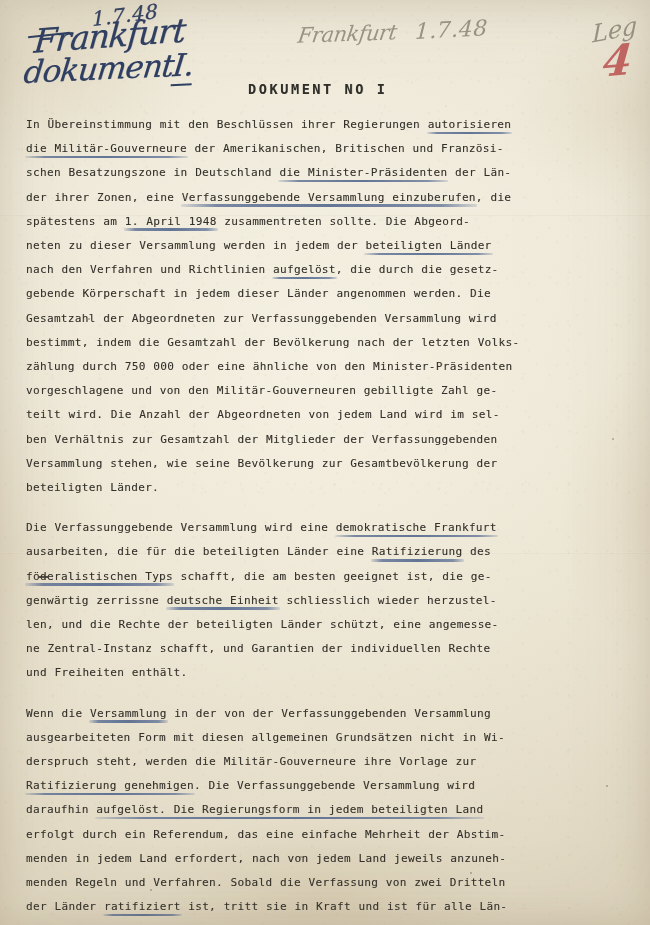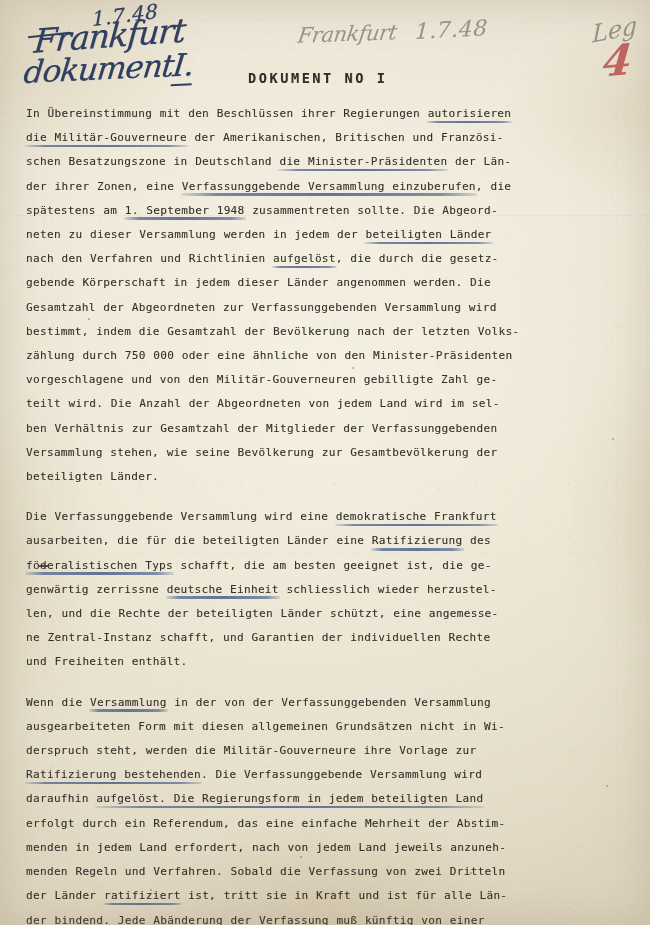--- a/index.html
+++ b/index.html
@@ -143,21 +143,21 @@
 
   
   .doc {
     position: absolute;
     left: 26px;
     top: 66px;
     width: 598px;
   }
 
   .doc-title {
-    margin: 4px 0 16px 0;
+    margin: 15px 0 16px 0;
     padding-left: 222px;
     font-size: 13.5px;
     letter-spacing: 2.6px;
     font-weight: 700;
     color: #302e29;
     text-shadow: 0.35px 0.25px 0 rgba(60,56,48,0.35);
   }
 
   p.para {
     margin: 0 0 16px 0;
@@ -243,21 +243,21 @@
   <div class="hand hand-red" id="hw-corner-red">4</div>
 
   <div class="doc">
 
     <h1 class="doc-title">DOKUMENT NO I</h1>
 
     <p class="para">In Übereinstimmung mit den Beschlüssen ihrer Regierungen <span class="u">autorisieren</span><br>
     <span class="u">die Militär-Gouverneure</span> der Amerikanischen, Britischen und Französi-<br>
     schen Besatzungszone in Deutschland <span class="u">die Minister-Präsidenten</span> der Län-<br>
     der ihrer Zonen, eine <span class="u">Verfassunggebende Versammlung einzuberufen</span>, die<br>
-    spätestens am <span class="u">1. September 1948</span> zusammentreten sollte. Die Abgeord-<br>
+    spätestens am <span class="u">1. April 1948</span> zusammentreten sollte. Die Abgeord-<br>
     neten zu dieser Versammlung werden in jedem der <span class="u">beteiligten Länder</span><br>
     nach den Verfahren und Richtlinien <span class="u">aufgelöst</span>, die durch die gesetz-<br>
     gebende Körperschaft in jedem dieser Länder angenommen werden. Die<br>
     Gesamtzahl der Abgeordneten zur Verfassunggebenden Versammlung wird<br>
     bestimmt, indem die Gesamtzahl der Bevölkerung nach der letzten Volks-<br>
     zählung durch 750&nbsp;000 oder eine ähnliche von den Minister-Präsidenten<br>
     vorgeschlagene und von den Militär-Gouverneuren gebilligte Zahl ge-<br>
     teilt wird. Die Anzahl der Abgeordneten von jedem Land wird im sel-<br>
     ben Verhältnis zur Gesamtzahl der Mitglieder der Verfassunggebenden<br>
     Versammlung stehen, wie seine Bevölkerung zur Gesamtbevölkerung der<br>
@@ -267,21 +267,21 @@
     ausarbeiten, die für die beteiligten Länder eine <span class="u thick">Ratifizierung</span> des<br>
     <span class="u">fö<span class="strike">d</span>eralistischen Typs</span> schafft, die am besten geeignet ist, die ge-<br>
     genwärtig zerrissne <span class="u">deutsche Einheit</span> schliesslich wieder herzustel-<br>
     len, und die Rechte der beteiligten Länder schützt, eine angemesse-<br>
     ne Zentral-Instanz schafft, und Garantien der individuellen Rechte<br>
     und Freiheiten enthält.</p>
 
     <p class="para">Wenn die <span class="u">Versammlung</span> in der von der Verfassunggebenden Versammlung<br>
     ausgearbeiteten Form mit diesen allgemeinen Grundsätzen nicht in Wi-<br>
     derspruch steht, werden die Militär-Gouverneure ihre Vorlage zur<br>
-    <span class="u">Ratifizierung bestehenden</span>. Die Verfassunggebende Versammlung wird<br>
+    <span class="u">Ratifizierung genehmigen</span>. Die Verfassunggebende Versammlung wird<br>
     daraufhin <span class="u">aufgelöst. Die Regierungsform in jedem beteiligten Land</span><br>
     erfolgt durch ein Referendum, das eine einfache Mehrheit der Abstim-<br>
     menden in jedem Land erfordert, nach von jedem Land jeweils anzuneh-<br>
     menden Regeln und Verfahren. Sobald die Verfassung von zwei Dritteln<br>
     der Länder <span class="u">ratifiziert</span> ist, tritt sie in Kraft und ist für alle Län-<br>
     der bindend. Jede Abänderung der Verfassung muß künftig von einer<br>
     gleichen Mehrheit der Länder ratifiziert werden. Innerhalb von 30<br>
     Tagen nach dem Inkrafttreten der Verfassung sollen die darin vor-<br>
     gesehenen Einrichtungen geschaffen sein.</p>
 

